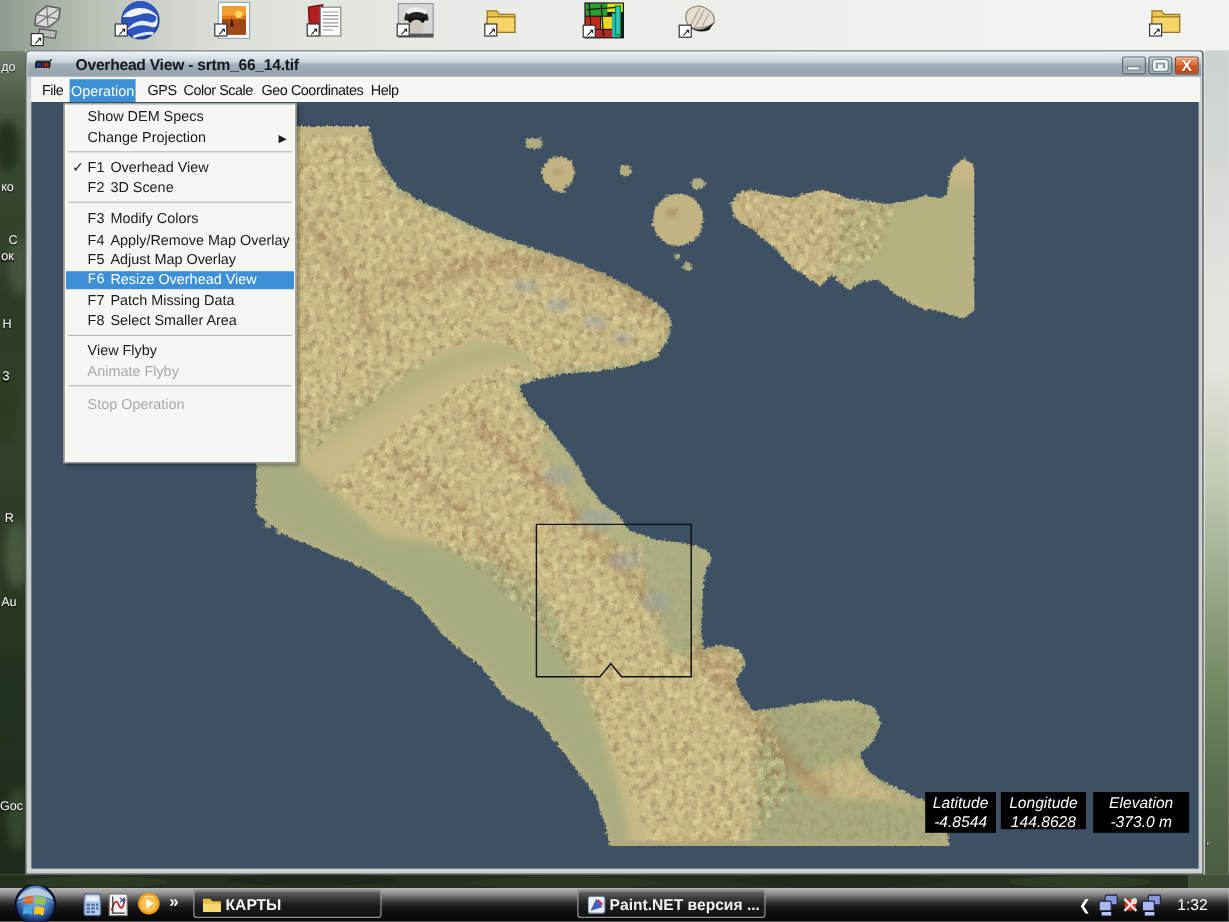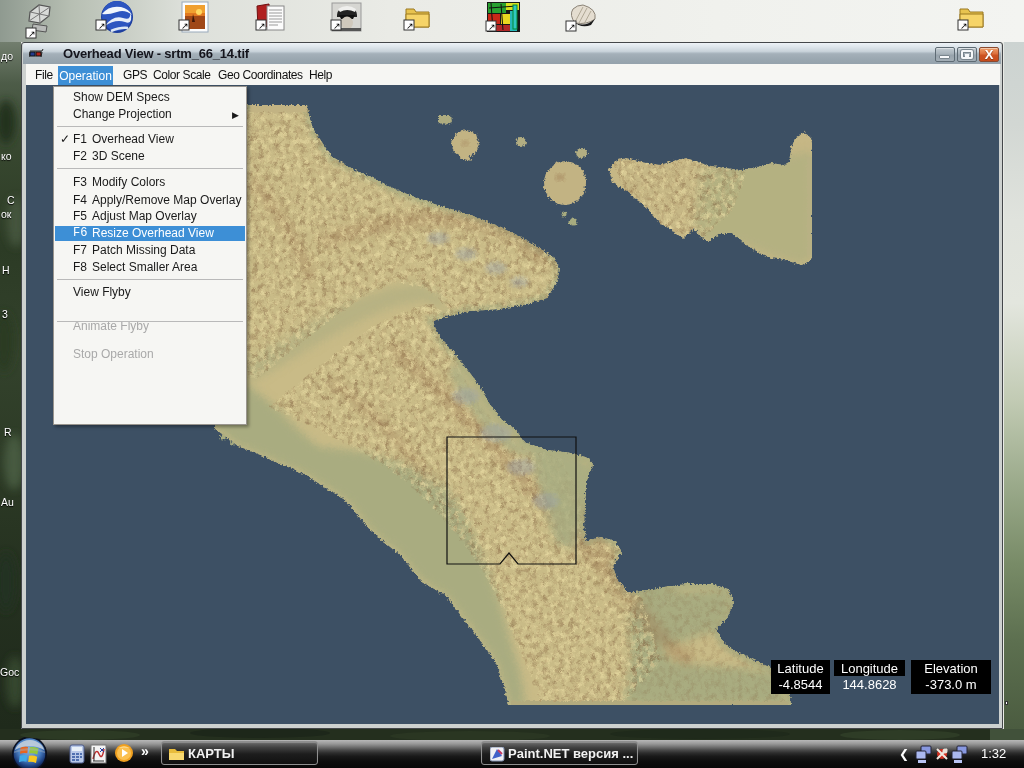--- a/index.html
+++ b/index.html
@@ -27,37 +27,37 @@
 #bcls{left:956px;background:linear-gradient(180deg,#eda06c 0%,#dd6f3c 45%,#cc5322 55%,#c64c1c 100%);border-color:#8a4a30;}
 #bmin i{position:absolute;left:3px;top:7px;width:11px;height:4px;background:#f6f8fa;border:1px solid #7a868e;border-radius:1px;}
 #bmax i{position:absolute;left:3px;top:2px;width:12px;height:9px;border:2px solid #f6f8fa;border-radius:2px;box-shadow:0 0 0 1px #7a868e, inset 0 0 0 1px #7a868e;}
 #bmax b{position:absolute;left:7px;top:6px;width:4px;height:3px;background:#f6f8fa;}
 #bcls i{position:absolute;left:0;top:0;width:100%;text-align:center;font-style:normal;font-weight:bold;font-size:13px;line-height:14px;color:#fff;text-shadow:0 1px 1px #8a3a18;}
 #mbar{position:absolute;left:4px;top:21px;width:974px;height:21px;background:#f6f6f3;}
 .mi{position:absolute;top:0;height:22px;line-height:22px;font-size:12px;color:#111;letter-spacing:-0.4px;}
 #mOp{position:absolute;left:32px;top:2px;width:55px;height:20px;background:#3d8fd6;color:#fff;
  font-size:12px;line-height:20px;text-align:center;}
 
-#menu{position:absolute;left:53px;top:86px;width:194px;height:339px;background:#f6f6f3;
+#menu{position:absolute;left:53px;top:86px;width:194px;height:300px;background:#f6f6f3;
  border:1px solid #99958e;box-shadow:2px 2px 3px rgba(0,0,0,0.35);z-index:30;}
 .it{position:absolute;left:1px;right:1px;height:15px;font-size:12px;color:#1a1a1a;line-height:15px;}
 .it b{font-weight:normal;position:absolute;left:18px;}
 .it span{position:absolute;left:37px;}
 .it em{font-style:normal;position:absolute;left:18px;}
-.gray{color:#a9a9a9;margin-top:17px;}
+.gray{color:#a9a9a9;}
 .sep{position:absolute;left:3px;right:3px;height:1px;background:#b9b9b9;}
 #hl{position:absolute;left:1px;right:1px;top:139px;height:15px;background:#3d8fd6;}
 #hl b{color:#fff;font-family:Liberation Mono, monospace;}
 .it span.chk{position:absolute;left:5px;top:0px;font-size:12px;}
 .it span.arr{position:absolute;left:auto;right:6px;top:1px;font-size:9px;}
 
 #map{position:absolute;left:4px;top:42px;}
 
 .cbox{position:absolute;background:#000;color:#fff;font-size:13px;text-align:center;
- line-height:16px;padding-top:1px;z-index:20;}
+ line-height:16px;padding-top:1px;z-index:20;font-style:italic;}
 
 #tb{position:absolute;left:0;top:740px;width:1024px;height:28px;
  background:linear-gradient(180deg,#b8b8b8 0%,#979797 14%,#6e6e6e 26%,#4a4a4a 36%,#2e2e2e 46%,#191919 58%,#0d0d0d 75%,#070707 100%);}
 .tbtn{position:absolute;top:1px;height:24px;border-radius:3px;border:1px solid #8f8f8f;
  background:linear-gradient(180deg,#6e6e6e 0%,#414141 25%,#1d1d1d 55%,#101010 100%);
  color:#f2f2f2;font-size:13px;line-height:22px;box-shadow:inset 0 1px 1px rgba(255,255,255,0.25);font-weight:bold;}
 .tbtn .tx{position:absolute;left:26px;top:1px;white-space:nowrap;}
 #chev{position:absolute;left:141px;top:3px;color:#fff;font-size:14px;font-weight:bold;}
 #tray{position:absolute;left:899px;top:7px;color:#fff;font-size:12px;}
 #clk{position:absolute;left:981px;top:6px;color:#fff;font-size:13px;}
@@ -403,21 +403,21 @@
   <div class="it gray" style="top:215px">
         <em>Animate Flyby</em>
       </div>
   <div class="sep" style="top:234px"></div>
   <div class="it gray" style="top:243px">
         <em>Stop Operation</em>
       </div>
  </div>
 
  <div class="cbox" style="left:771px;top:660px;width:59px;height:34px">Latitude<br>-4.8544</div>
- <div class="cbox" style="left:834px;top:660px;width:71px;height:16px">Longitude<br>144.8628</div>
+ <div class="cbox" style="left:834px;top:660px;width:71px;height:31px">Longitude<br>144.8628</div>
  <div class="cbox" style="left:911px;top:660px;width:80px;height:34px">Elevation<br>-373.0 m</div>
 
  <div id="tb">
   <div id="qlaunch">
    <svg width="160" height="28" style="position:absolute;left:0;top:0">
 
     <g transform="translate(70,5)">
      <rect x="0" y="0" width="14" height="18" rx="2" fill="#b8c8e8" stroke="#4a5a8a"></rect>
      <rect x="2" y="2" width="10" height="4" fill="#e8f0f8"></rect>
      <g fill="#5070b0">

